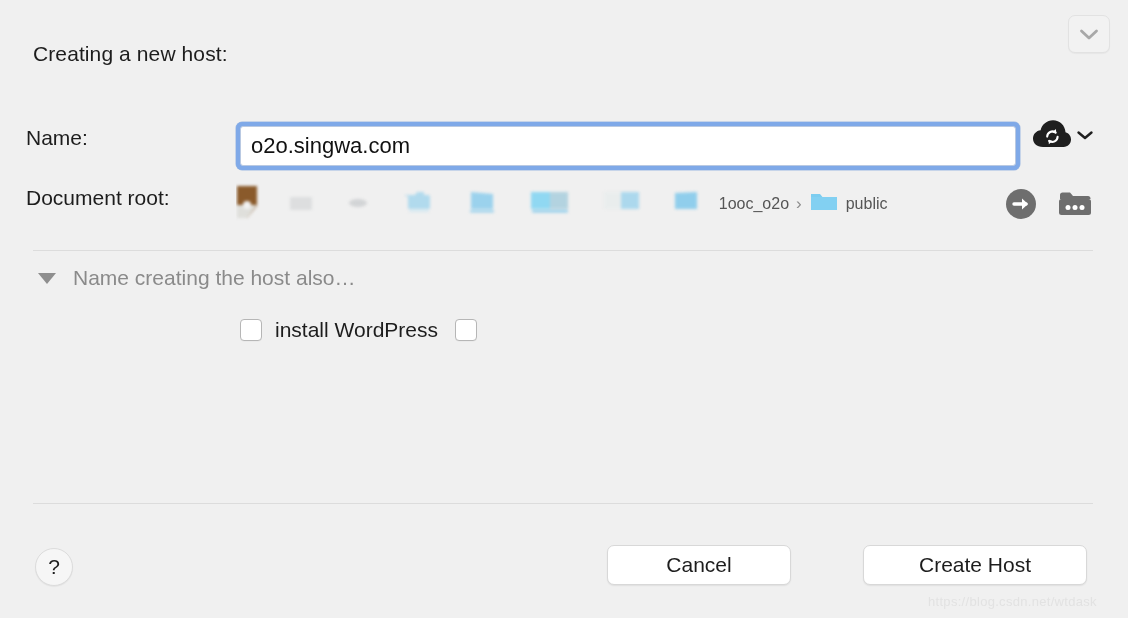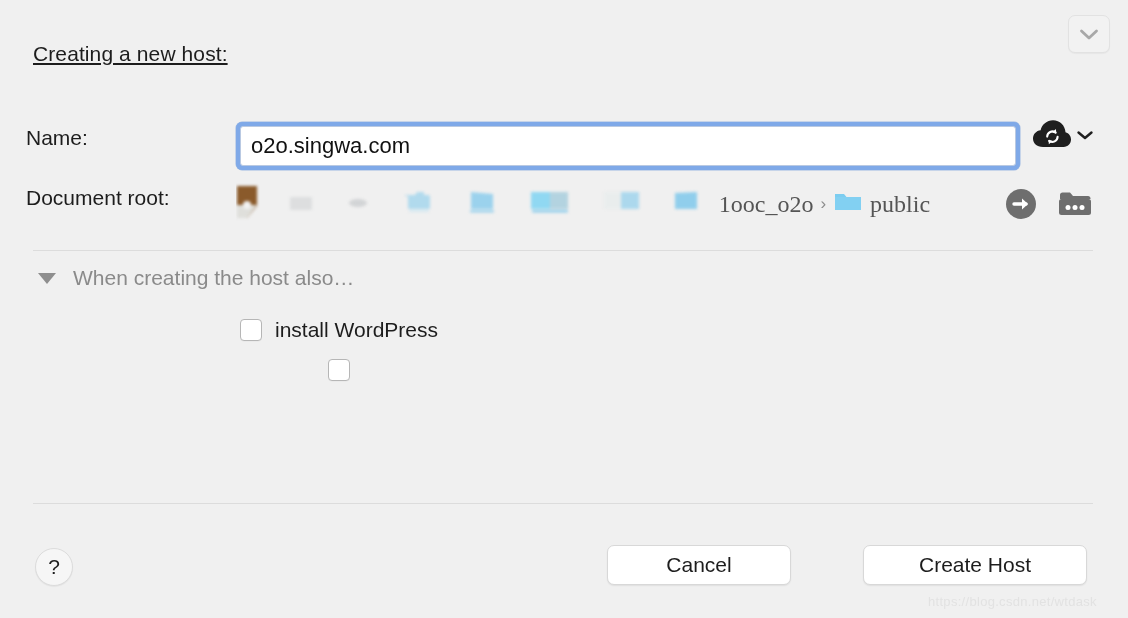--- a/index.html
+++ b/index.html
@@ -42,21 +42,20 @@
 
   
   .heading {
     position: absolute;
     left: 33px;
     top: 42px;
     font-size: 21px;
     color: #1d1d1d;
     letter-spacing: 0.1px;
     white-space: nowrap;
-    text-decoration: underline;
   }
 
   
   .row-label {
     position: absolute;
     width: 200px;
     text-align: left;
     font-size: 21px;
     color: #1d1d1d;
     white-space: nowrap;
@@ -113,24 +112,23 @@
   }
 
   .crumb {
     display: flex;
     align-items: center;
     gap: 7px;
     flex: none;
     white-space: nowrap;
   }
   .crumb-text {
-    font-size: 24px;
+    font-size: 16px;
     color: #555;
     white-space: nowrap;
-    font-family: Liberation Serif, serif;
   }
   .crumb-sep {
     font-size: 17px;
     color: #8c8c8c;
     margin: 0 7px;
     flex: none;
   }
 
   
   .ghosts {
@@ -191,23 +189,22 @@
     color: #8a8a8a;
     white-space: nowrap;
   }
 
   
   .checklist {
     position: absolute;
     left: 240px;
     top: 318px;
     display: flex;
-    flex-direction: column;
+    flex-direction: row;
     gap: 17px;
-    align-items: center;
   }
   .check-row {
     display: flex;
     align-items: center;
     gap: 13px;
   }
   .cbox {
     width: 22px;
     height: 22px;
     border: 1px solid #b6b6b6;
@@ -401,21 +398,21 @@
         <circle cx="27" cy="19.5" r="2.5" fill="#ffffff"></circle>
       </svg>
     </span>
   </div>
 
   <div class="divider divider-top"></div>
   <div class="divider divider-bottom"></div>
 
   <div class="disclosure">
     <span class="tri"></span>
-    <span class="disclosure-label">When creating the host also…</span>
+    <span class="disclosure-label">Name creating the host also…</span>
   </div>
 
   <div class="checklist">
     <div class="check-row">
       <span class="cbox"></span>
       <span class="check-label">install WordPress</span>
     </div>
     <div class="check-row">
       <span class="cbox"></span>
     </div>

